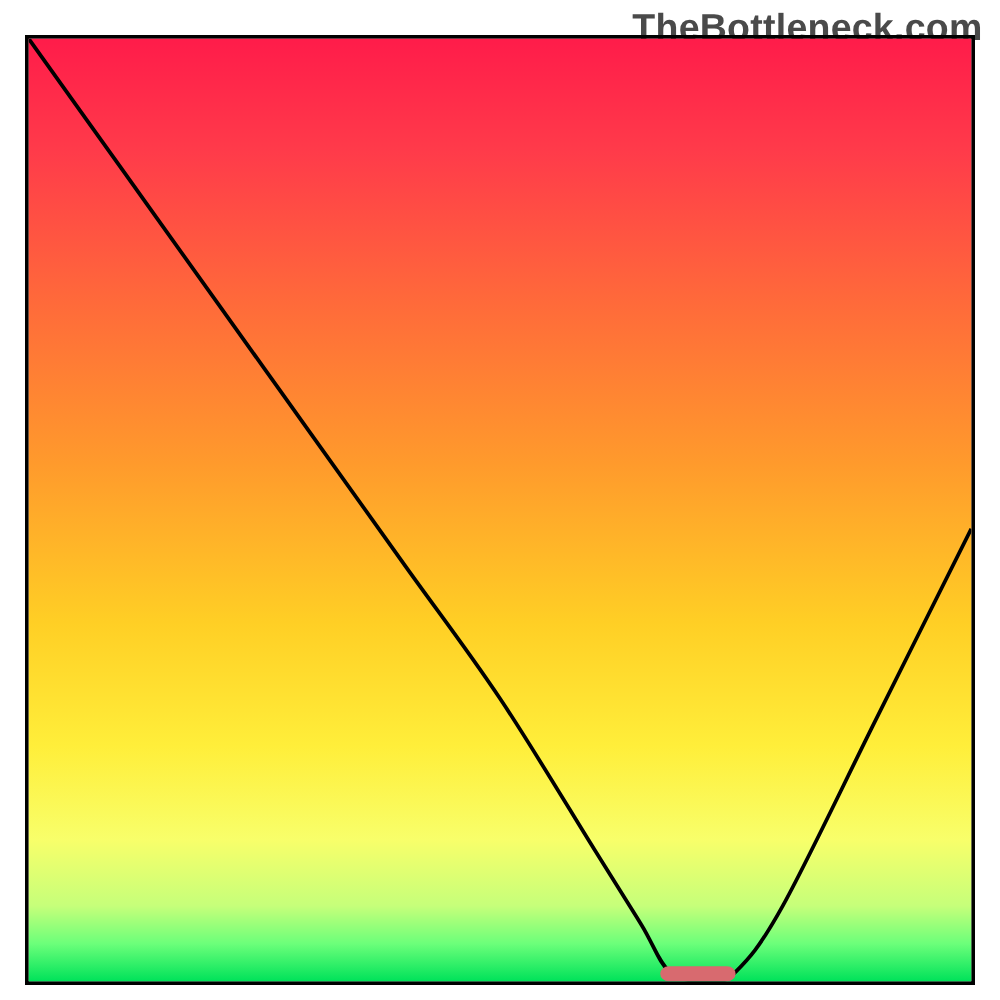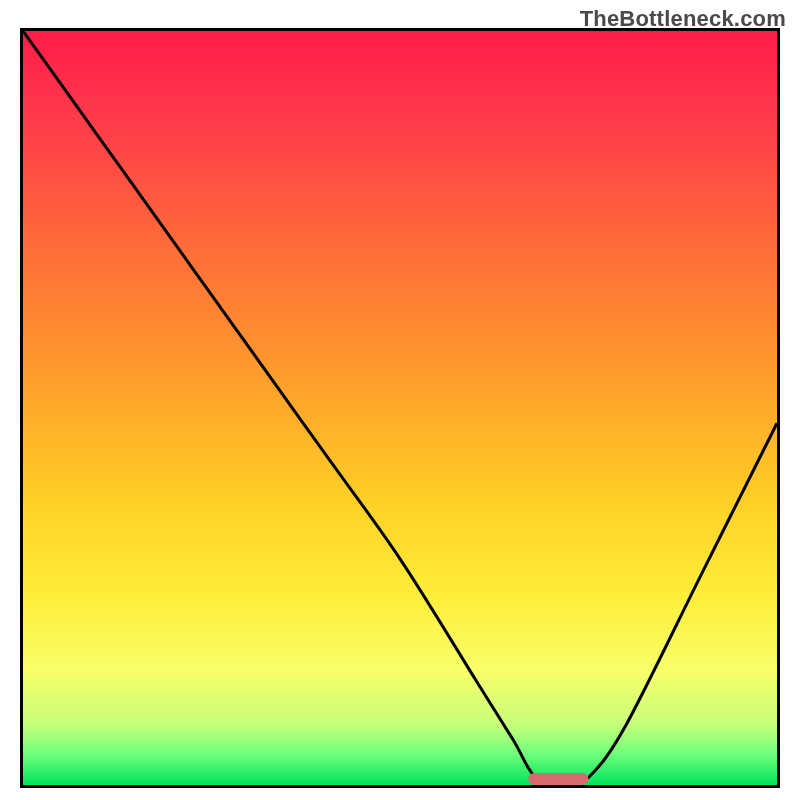--- a/index.html
+++ b/index.html
@@ -13,21 +13,21 @@
   .figure {
     position: relative;
     width: 800px;
     height: 800px;
     background: #ffffff;
   }
   .watermark {
     position: absolute;
     top: 6px;
     right: 14px;
-    font-size: 22px;
+    font-size: 30px;
     font-weight: 600;
     color: #4a4a4a;
     letter-spacing: 0.2px;
   }
   .plot-frame {
     position: absolute;
     left: 20px;
     top: 28px;
     width: 760px;
     height: 760px;

